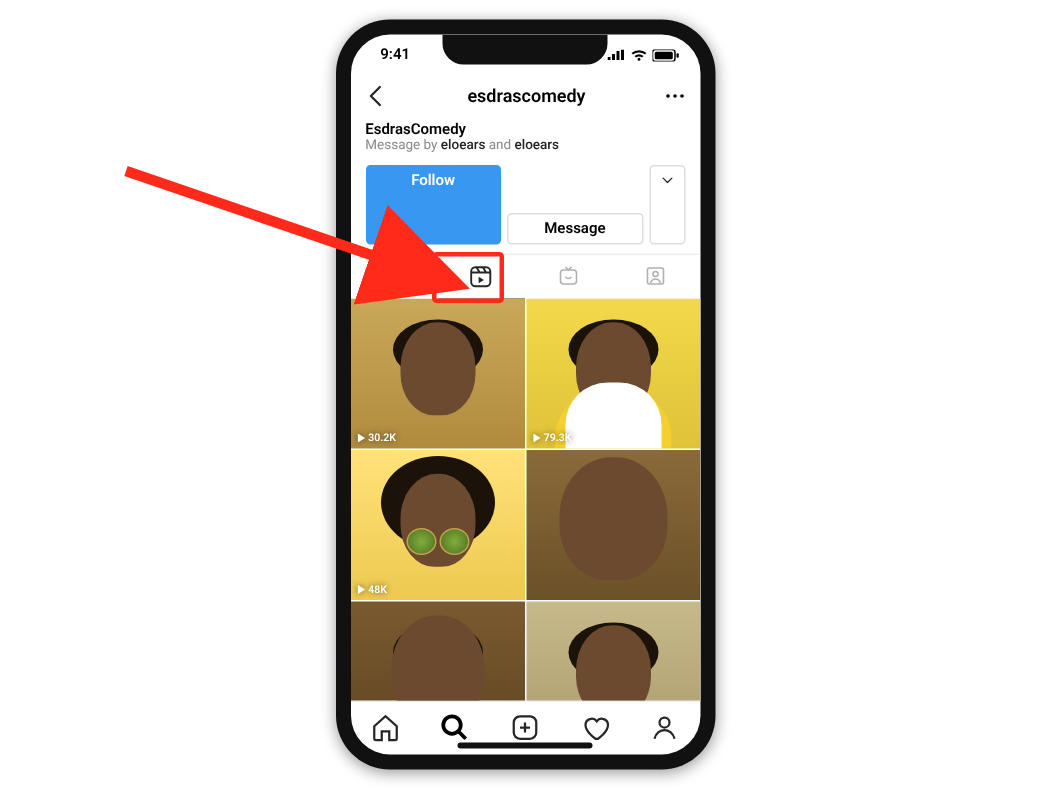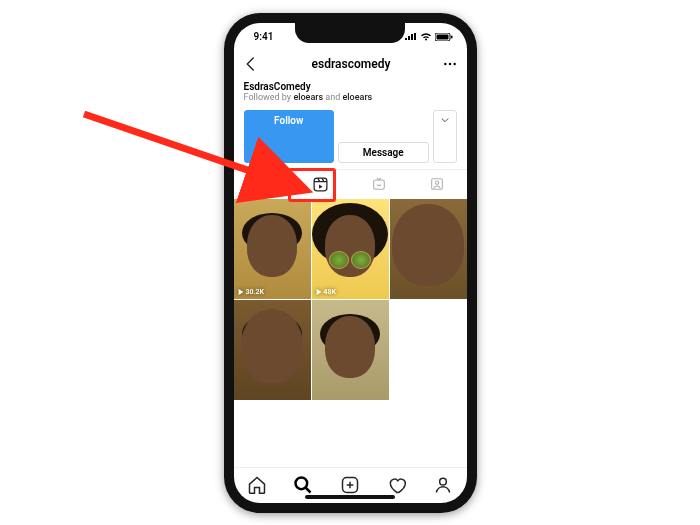--- a/index.html
+++ b/index.html
@@ -121,21 +121,21 @@
     flex: 1;
     display: flex;
     align-items: center;
     justify-content: center;
     color: #b0b0b0;
   }
   .tab.active { color: #262626; border-bottom: 1px solid #262626; margin-bottom: -1px; }
   .grid {
     flex: 1;
     display: grid;
-    grid-template-columns: repeat(3,1fr);
+    grid-template-columns: repeat(2,1fr);
     grid-auto-rows: 100px;
     gap: 1px;
     background: #fff;
     overflow: hidden;
   }
   .cell {
     position: relative;
     background: #333;
   }
   .cell .pc {
@@ -249,21 +249,21 @@
           <circle cx="5" cy="12" r="1.8"></circle>
           <circle cx="12" cy="12" r="1.8"></circle>
           <circle cx="19" cy="12" r="1.8"></circle>
         </svg>
     </div>
 
 
     <div class="bio">
       <div class="bio-name">EsdrasComedy</div>
       <div class="bio-follow">
-        <span>Followed by </span><b>eloears</b><span> and </span><b>eloears</b>
+        <span>Message by </span><b>eloears</b><span> and </span><b>eloears</b>
       </div>
     </div>
 
     <div class="actions">
       <div class="btn follow">Follow</div>
       <div class="btn message">Message</div>
       <div class="btn more">
         <svg width="10" height="10" viewBox="0 0 24 24">
             <path d="M5 9l7 7 7-7" stroke="#262626" stroke-width="2" fill="none" stroke-linecap="round" stroke-linejoin="round"></path>
           </svg>
@@ -302,20 +302,32 @@
 
     <div class="grid">
       <div class="cell c1">
           <div class="hair"></div>
           <div class="face"></div>
           <div class="pc">
             <svg width="6" height="6" viewBox="0 0 10 10">
               <path d="M1 0l8 5-8 5z" fill="#fff"></path>
             </svg>
             <span>30.2K</span>
+          </div>
+        </div>
+      <div class="cell c2">
+          <div class="hair"></div>
+          <div class="face"></div>
+          <div class="jacket"></div>
+          <div class="shirt"></div>
+          <div class="pc">
+            <svg width="6" height="6" viewBox="0 0 10 10">
+              <path d="M1 0l8 5-8 5z" fill="#fff"></path>
+            </svg>
+            <span>79.3K</span>
           </div>
         </div>
       <div class="cell c3">
           <div class="hair"></div>
           <div class="face"></div>
           <div class="sun"></div>
           <div class="pc">
             <svg width="6" height="6" viewBox="0 0 10 10">
               <path d="M1 0l8 5-8 5z" fill="#fff"></path>
             </svg>

